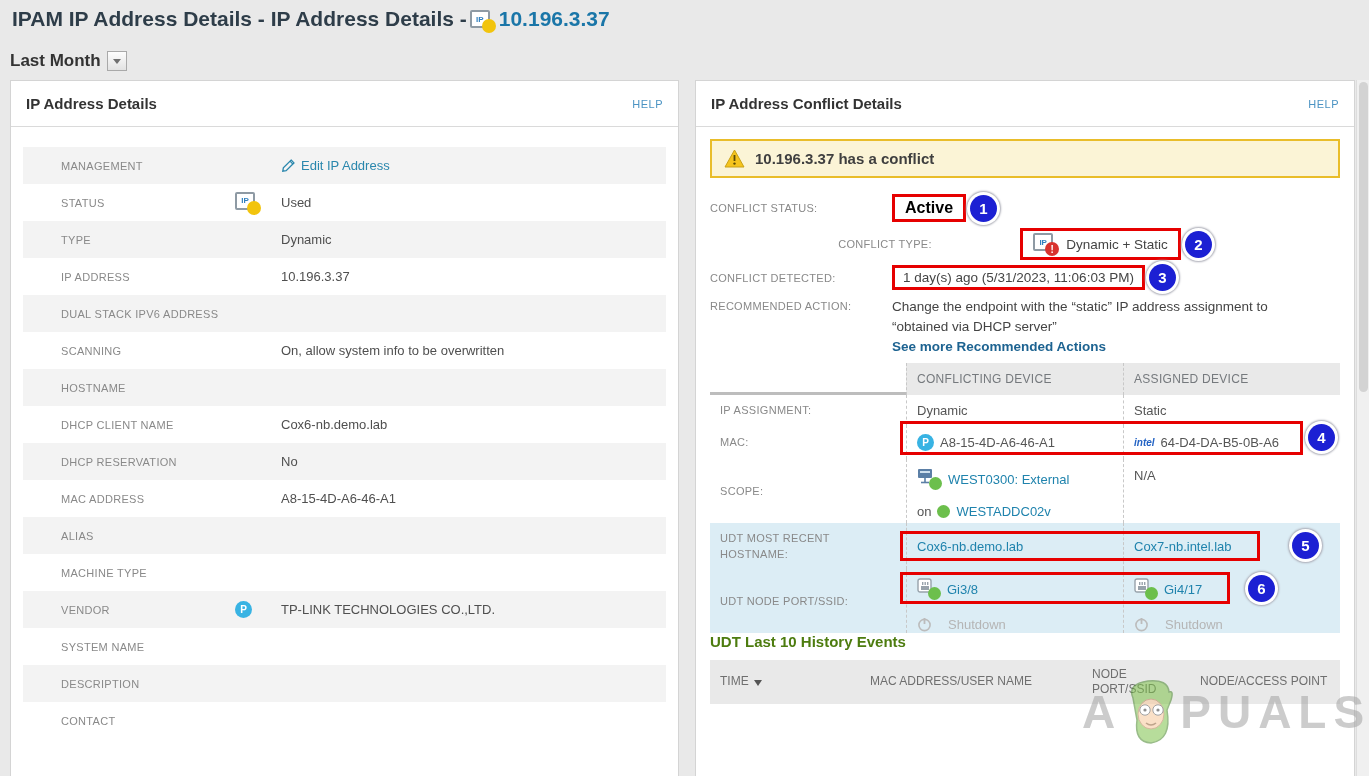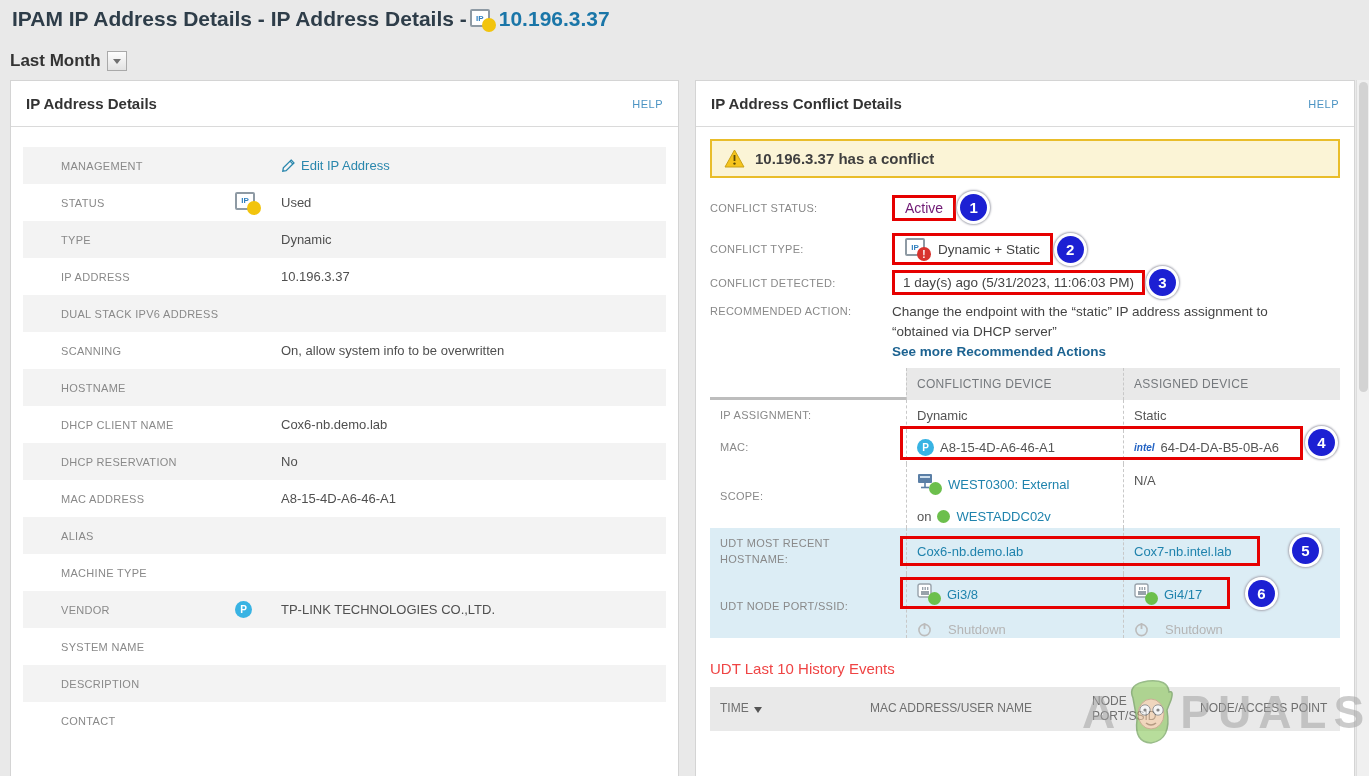--- a/index.html
+++ b/index.html
@@ -3,21 +3,21 @@
 <meta charset="utf-8">
 <style>
   * { box-sizing: border-box; margin: 0; padding: 0; }
   html,body { width:1369px; height:776px; }
   body {
     position:relative; overflow:hidden; background:#e9e9e9;
     font-family:"Liberation Sans", sans-serif; color:#444;
   }
 
   
-  .page-title { position:absolute; top:7px; left:12px; display:flex; gap:3px;
+  .page-title { position:absolute; top:7px; left:12px; display:flex; align-items:center; gap:3px;
     font-size:21px; font-weight:bold; color:#2e3d49; }
   .title-ip { color:#1a76a8; }
 
   .period { position:absolute; top:51px; left:10px; display:flex; align-items:center; gap:6px;
     font-size:17px; font-weight:bold; color:#333; }
   .dd-btn { width:20px; height:20px; border:1px solid #a9a9a9; background:linear-gradient(#fdfdfd,#e2e2e2);
     display:flex; align-items:center; justify-content:center; cursor:pointer; }
   .dd-btn::after { content:""; border:4px solid transparent; border-top:5px solid #707070; margin-top:5px; }
 
   
@@ -56,21 +56,21 @@
   
   .rp { padding:0 14px; position:relative; }
   .warning { margin-top:12px; display:flex; align-items:center; gap:10px; background:#fbf4d6;
     border:2px solid #e9bd2a; padding:8px 12px; font-size:15px; font-weight:bold; color:#3f3f3f; }
 
   .crow { display:flex; align-items:center; }
   .crow .clbl { width:182px; font-size:11px; color:#898989; letter-spacing:.3px; flex-shrink:0; }
   .cval { font-size:13.5px; color:#444; }
 
   .red-frame { border:3px solid #e60000; display:inline-flex; align-items:center; gap:7px; padding:2px 10px; background:#fff; }
-  .active-text { color:#701a75; font-weight:normal; font-size:14px; }
+  .active-text { color:#000000; font-weight:bold; font-size:16px; }
 
   .badge { width:27px; height:27px; border-radius:50%; background:#1c20d3; color:#fff; font-weight:bold;
     font-size:15px; display:flex; align-items:center; justify-content:center; flex-shrink:0;
     box-shadow:0 0 0 3px #fff, 0 0 2px 4px #a9aab4; }
   .crow .badge { margin-left:4px; }
 
   .action-text { font-size:13.5px; color:#444; line-height:1.45; }
   .action-link { display:inline-block; margin-top:3px; color:#1d6391; font-weight:bold; font-size:13.5px; cursor:pointer; }
 
   
@@ -94,21 +94,21 @@
   .gdot { width:13px; height:13px; border-radius:50%; background:#6cbf4c; flex-shrink:0; }
   .stack { position:relative; display:inline-flex; }
   .stack .gdot { margin-left:-5px; margin-top:9px; }
   .muted { color:#b5b5b5; font-size:13px; display:flex; align-items:center; gap:16px; margin-top:11px; }
 
   
   .red-box { position:absolute; border:3px solid #e60000; pointer-events:none; }
   .abs-badge { position:absolute; }
 
   
-  .hist-title { margin-top:22px; font-size:15px; font-weight:normal; color:#ef4444; }
+  .hist-title { font-size:15px; font-weight:bold; color:#4d7c0f; }
   .hist-head { margin-top:10px; display:flex; background:#e9e9e9; height:44px; align-items:center;
     font-size:12px; color:#6f6f6f; }
   .hc { padding:0 10px; line-height:1.3; }
   .h1 { width:150px; display:flex; align-items:center; gap:5px; cursor:pointer; }
   .h2 { width:222px; }
   .h3 { width:108px; }
   .h4 { width:150px; }
   .sort-arrow { display:inline-block; border:4px solid transparent; border-top:6px solid #555; margin-top:5px; }
 
   
@@ -279,21 +279,21 @@
     </div>
 
     <div class="crow" style="margin-top:16px;">
       <span class="clbl">CONFLICT STATUS:</span>
       <span class="red-frame">
         <span class="active-text">Active</span>
       </span>
       <span class="badge">1</span>
     </div>
 
-    <div class="crow" style="margin-top:12px;">
+    <div class="crow" style="margin-top:6px;justify-content:center;">
       <span class="clbl">CONFLICT TYPE:</span>
       <span class="red-frame">
         <span class="ip-icon">
             <span class="sq"></span>
             <span class="dot red"></span>
           </span>
         <span class="cval">Dynamic + Static</span>
       </span>
       <span class="badge">2</span>
     </div>

